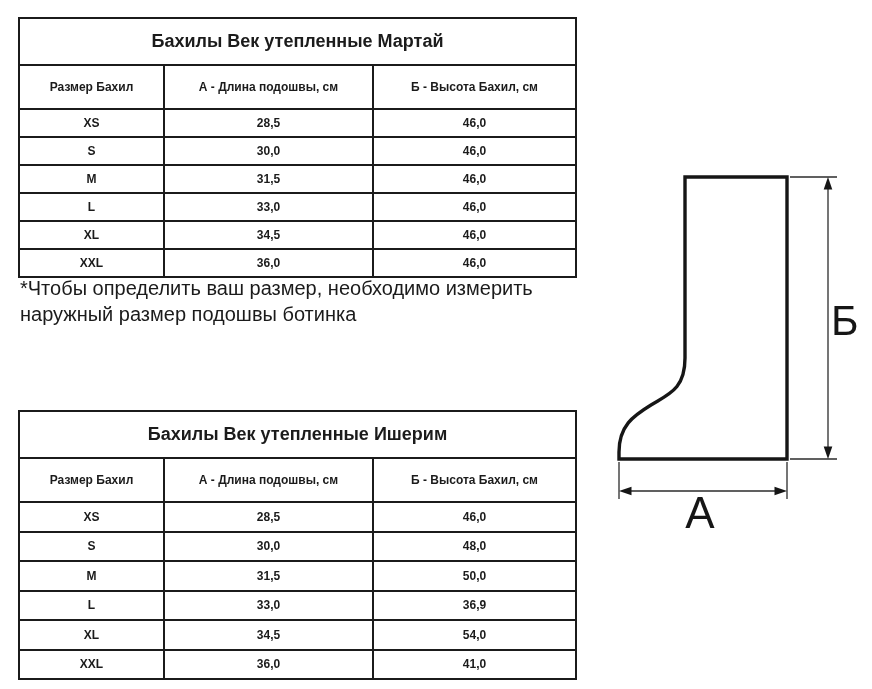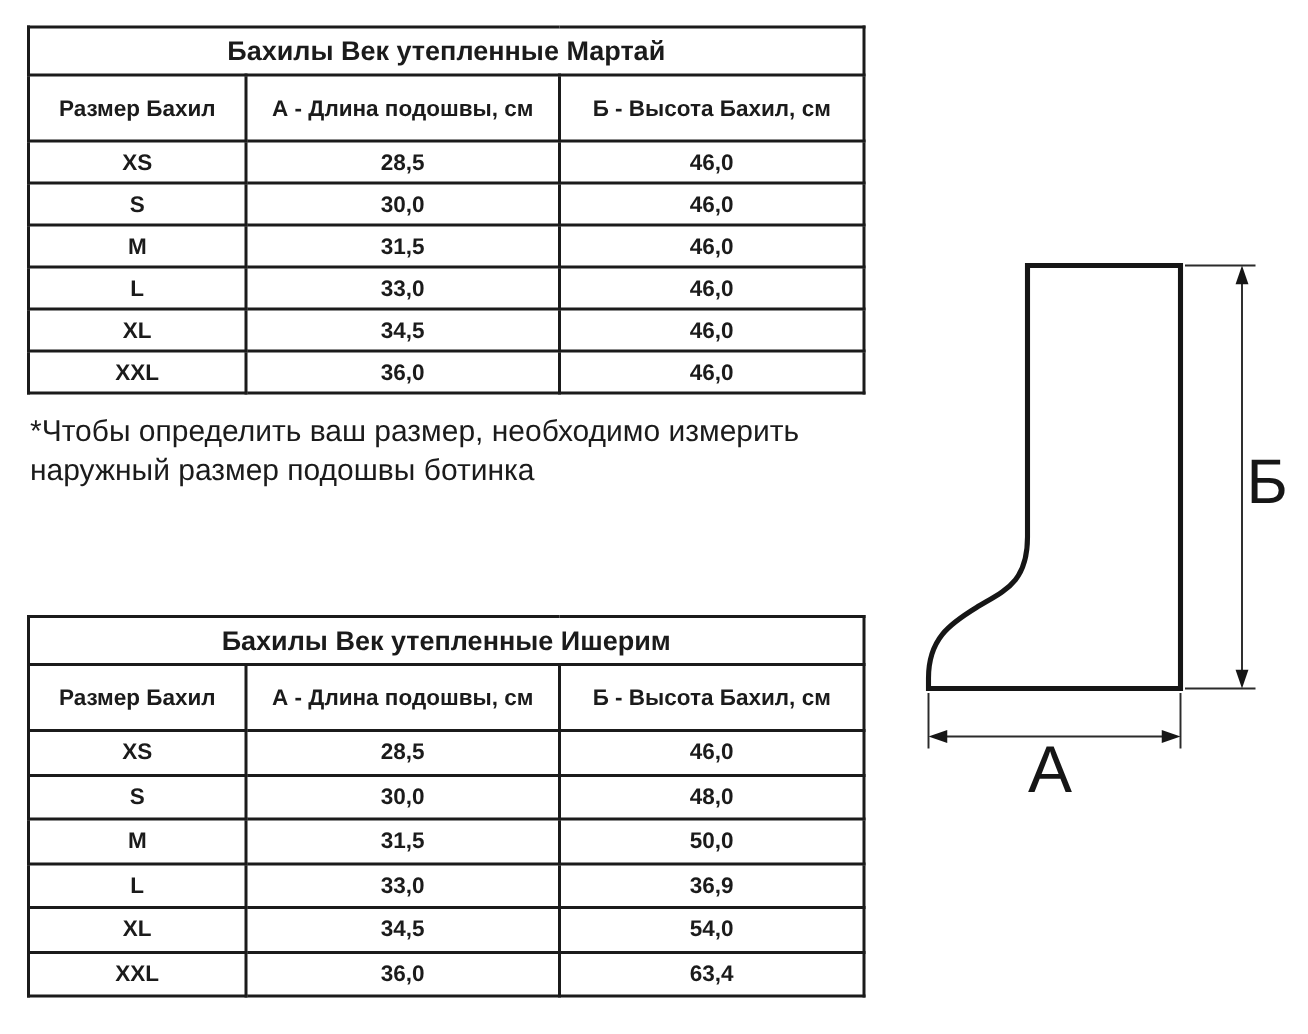--- a/index.html
+++ b/index.html
@@ -19,26 +19,26 @@
     width: 557px;
     background: #ffffff;
   }
   table.t1 { top: 17px; }
   table.t2 { top: 410px; }
   .size-table td {
     border: 2px solid #1b1b1b;
     text-align: center;
     vertical-align: middle;
     font-weight: bold;
-    font-size: 15px;
+    font-size: 12px;
     color: #1b1b1b;
     padding: 0;
   }
   .size-table td.title-cell { font-size: 18px; }
-  tr.title-row    { height: 32px; }
+  tr.title-row    { height: 47px; }
   tr.header-row   { height: 44px; }
   table.t1 tr.data-row { height: 28px; }
   table.t2 tr.data-row { height: 29.5px; }
 
   .note {
     position: absolute;
     left: 20px;
     width: 556px;
     margin: 0;
     font-size: 20px;
@@ -154,21 +154,21 @@
       <td>36,9</td>
     </tr>
     <tr class="data-row">
       <td>XL</td>
       <td>34,5</td>
       <td>54,0</td>
     </tr>
     <tr class="data-row">
       <td>XXL</td>
       <td>36,0</td>
-      <td>63,4</td>
+      <td>41,0</td>
     </tr>
   </tbody>
     </table>
 
   <svg class="diagram" viewBox="0 0 272 400">
 
     <path class="outline" d="M 85 27 L 187 27 L 187 309 L 19 309 L 19 302 C 19 276 33 266 51 255 C 69 244 85 239 85 208 Z"></path>
 
     <line class="thin" x1="190" y1="27" x2="237" y2="27"></line>
     <line class="thin" x1="190" y1="309" x2="237" y2="309"></line>

